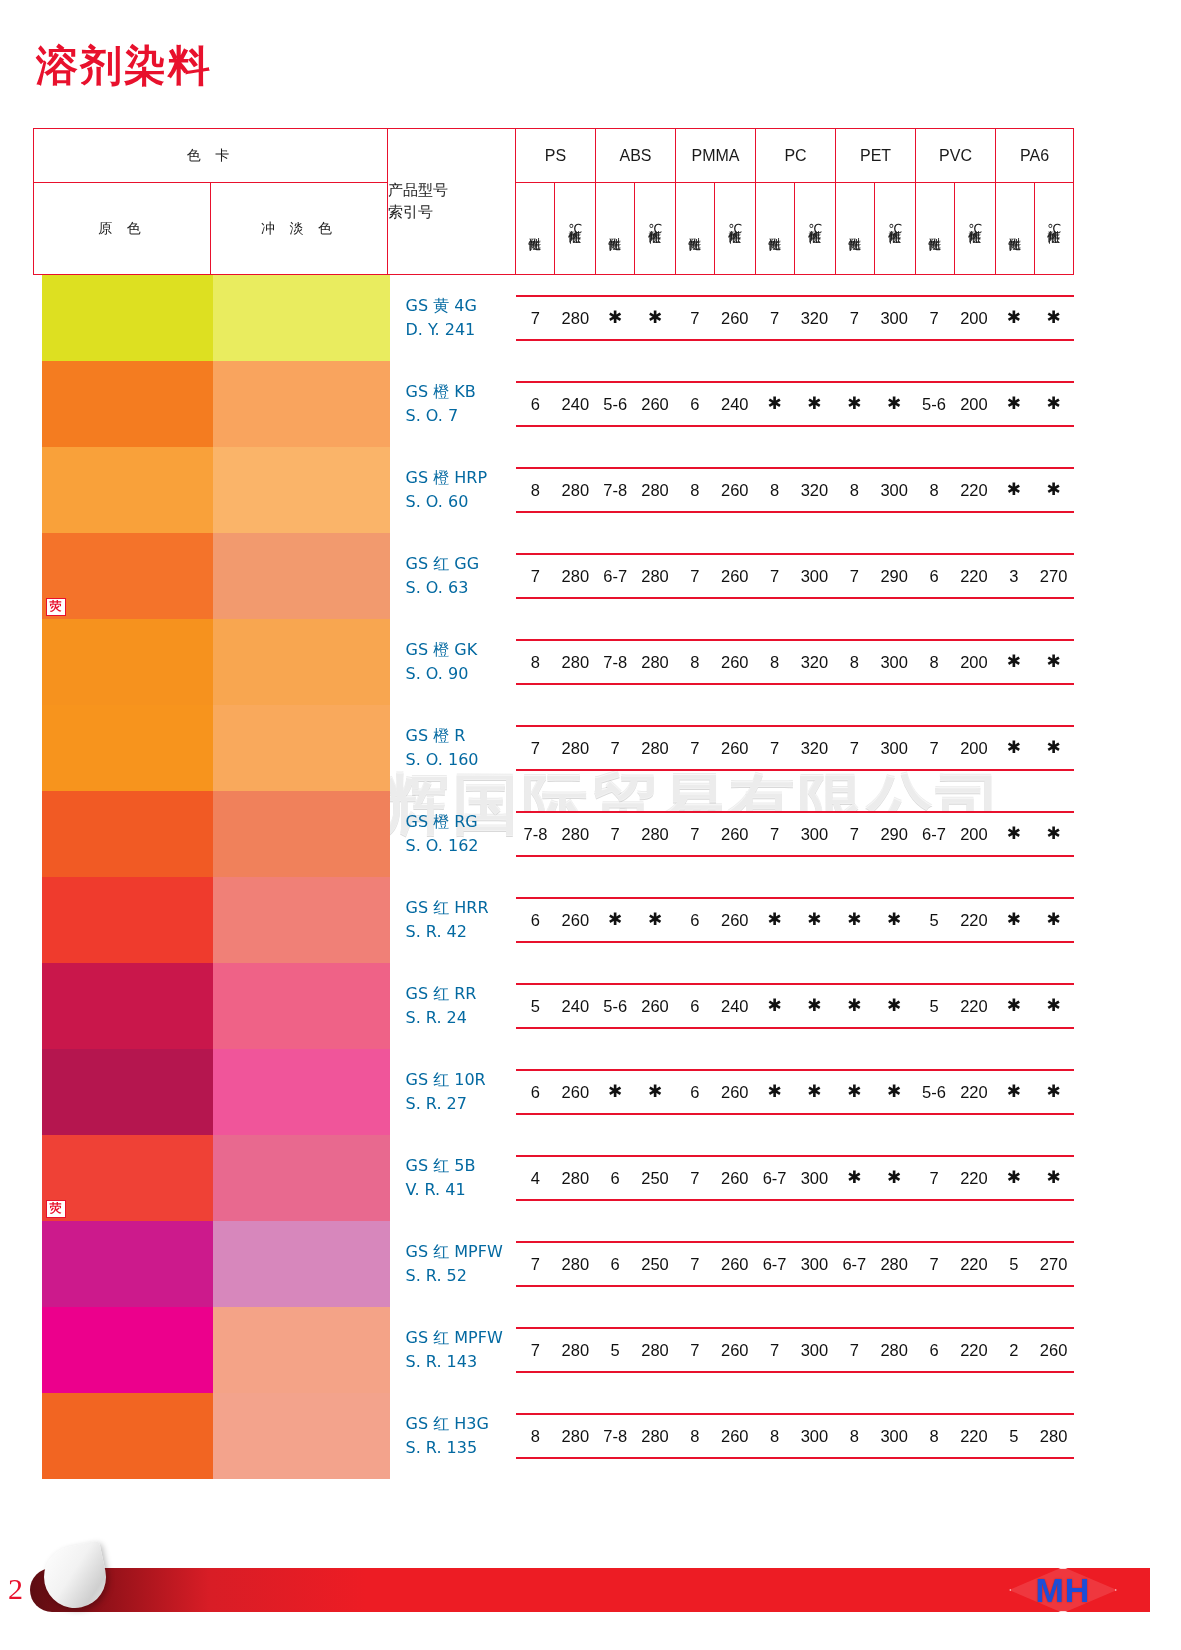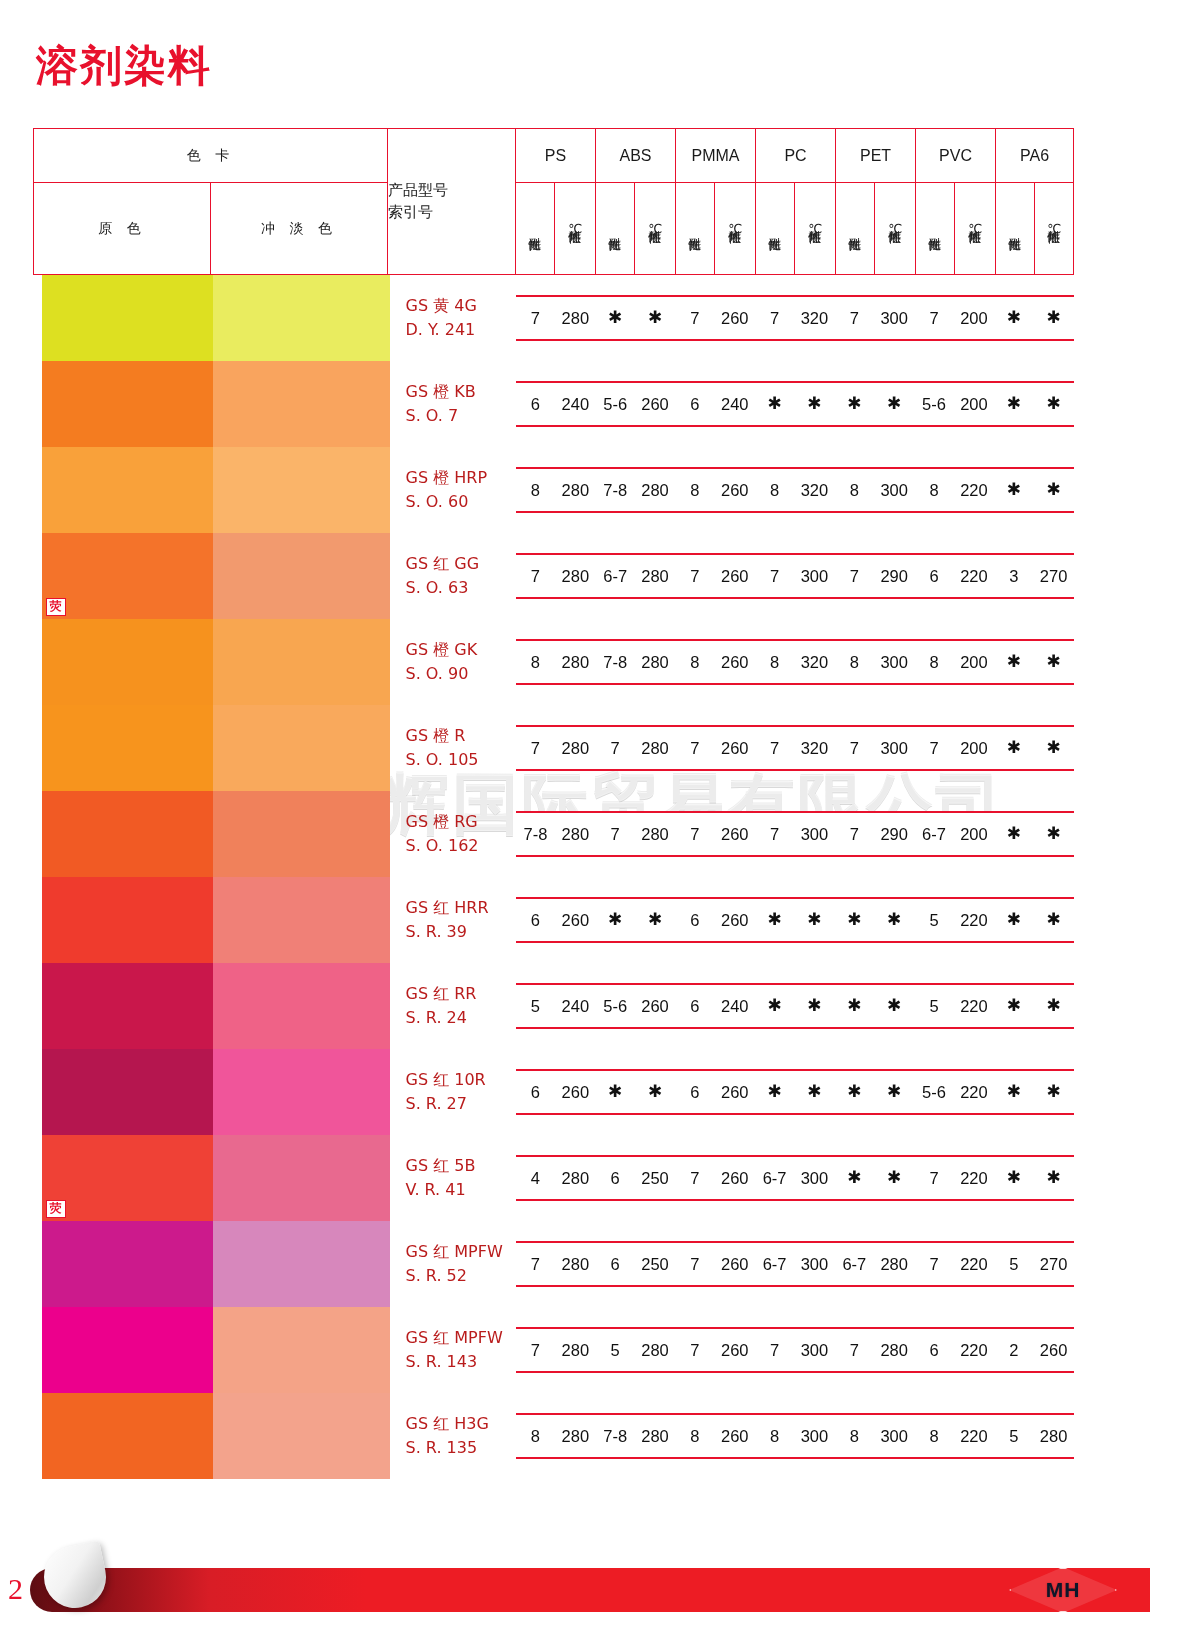--- a/index.html
+++ b/index.html
@@ -61,21 +61,21 @@
   .fl-badge {
     position: absolute; left: 4px; bottom: 3px;
     background: #ffffff; border: 1.3px solid #e8112d;
     color: #e8112d; font-size: 12px; font-weight: 700;
     font-family: "DejaVu Sans", sans-serif;
     padding: 0px 3px 1px 3px; line-height: 1.25;
   }
 
   .model-cell {
     vertical-align: middle; padding-left: 18px !important;
-    font-size: 16px; color: #b91c1c; line-height: 1.5;
+    font-size: 16px; color: #0369a1; line-height: 1.5;
     font-family: "DejaVu Sans", sans-serif; white-space: nowrap;
   }
 
   .vals-cell { vertical-align: middle; padding: 0 !important; }
   .vals-box {
     border-top: 2.2px solid #e8112d;
     border-bottom: 2.2px solid #e8112d;
     height: 46px;
     display: flex; align-items: center;
     background: #fff;
@@ -132,21 +132,21 @@
   }
   .mh-diamond {
     width: 108px; height: 46px;
     border: 2.5px solid rgba(255,255,255,0.82);
     transform: skewX(0deg) rotate(0deg);
     clip-path: polygon(50% 0%, 100% 50%, 50% 100%, 0% 50%);
     background: rgba(255,255,255,0.12);
     position: absolute;
   }
   .mh-text {
-    position: relative; color: #0f172a; font-size: 21px; font-weight: 700;
+    position: relative; color: #1d4ed8; font-size: 34px; font-weight: 700;
     letter-spacing: 1px; font-family: "Liberation Sans", sans-serif;
     text-shadow: 0 0 2px rgba(0,0,0,0.3);
   }
 </style>
 </head>
 <body>
 
 <div class="page">
 
   <div class="title">溶剂染料</div>
@@ -462,21 +462,21 @@
           </tr>
           <tr class="row">
             <td class="sw-cell">
               <div class="swatch sw-o" style="background: rgb(247, 148, 29);"></div>
             </td>
             <td class="sw-cell">
               <div class="swatch sw-t" style="background: rgb(249, 169, 92);"></div>
             </td>
             <td class="model-cell">
               <div>GS 橙 R</div>
-              <div>S. O. 105</div>
+              <div>S. O. 160</div>
             </td>
             <td class="vals-cell" colspan="14">
               <div class="vals-box">
                 <div class="vgroup">
                   <div class="vcellv">7</div>
                   <div class="vcellv">280</div>
                 </div>
                 <div class="vgroup">
                   <div class="vcellv">7</div>
                   <div class="vcellv">280</div>
@@ -558,21 +558,21 @@
           </tr>
           <tr class="row">
             <td class="sw-cell">
               <div class="swatch sw-o" style="background: rgb(239, 59, 45);"></div>
             </td>
             <td class="sw-cell">
               <div class="swatch sw-t" style="background: rgb(240, 128, 119);"></div>
             </td>
             <td class="model-cell">
               <div>GS 红 HRR</div>
-              <div>S. R. 39</div>
+              <div>S. R. 42</div>
             </td>
             <td class="vals-cell" colspan="14">
               <div class="vals-box">
                 <div class="vgroup">
                   <div class="vcellv">6</div>
                   <div class="vcellv">260</div>
                 </div>
                 <div class="vgroup">
                   <div class="vcellv">
                     <span class="star">✱</span>

